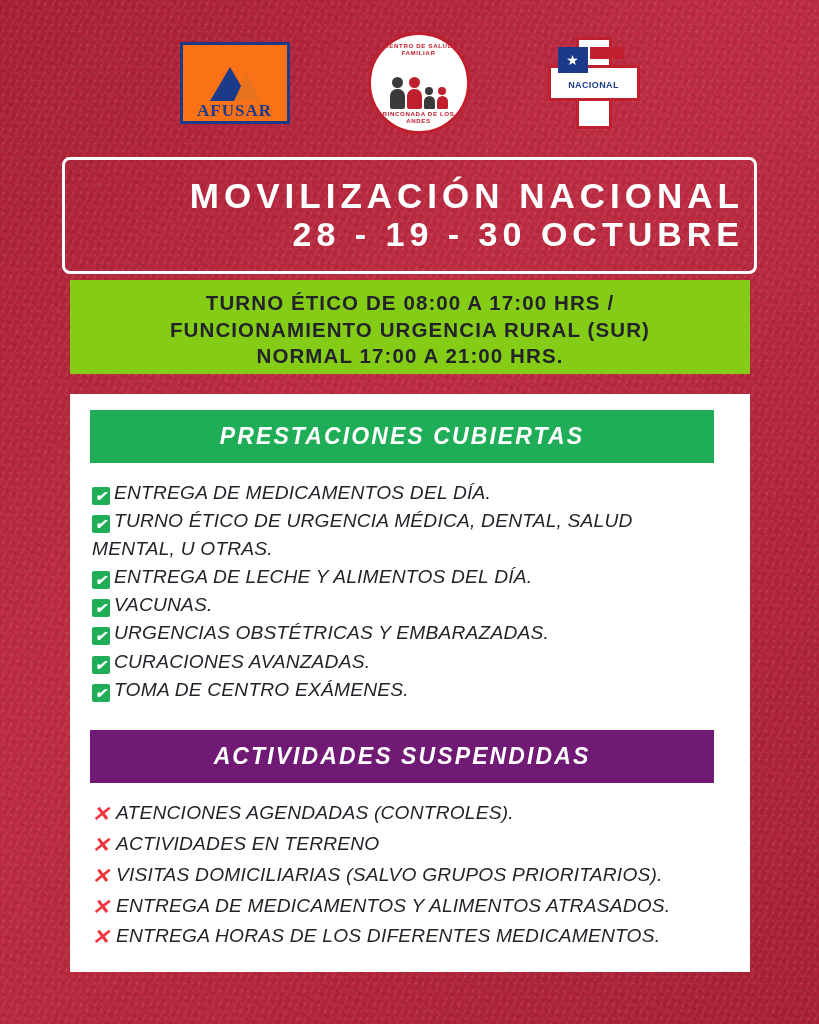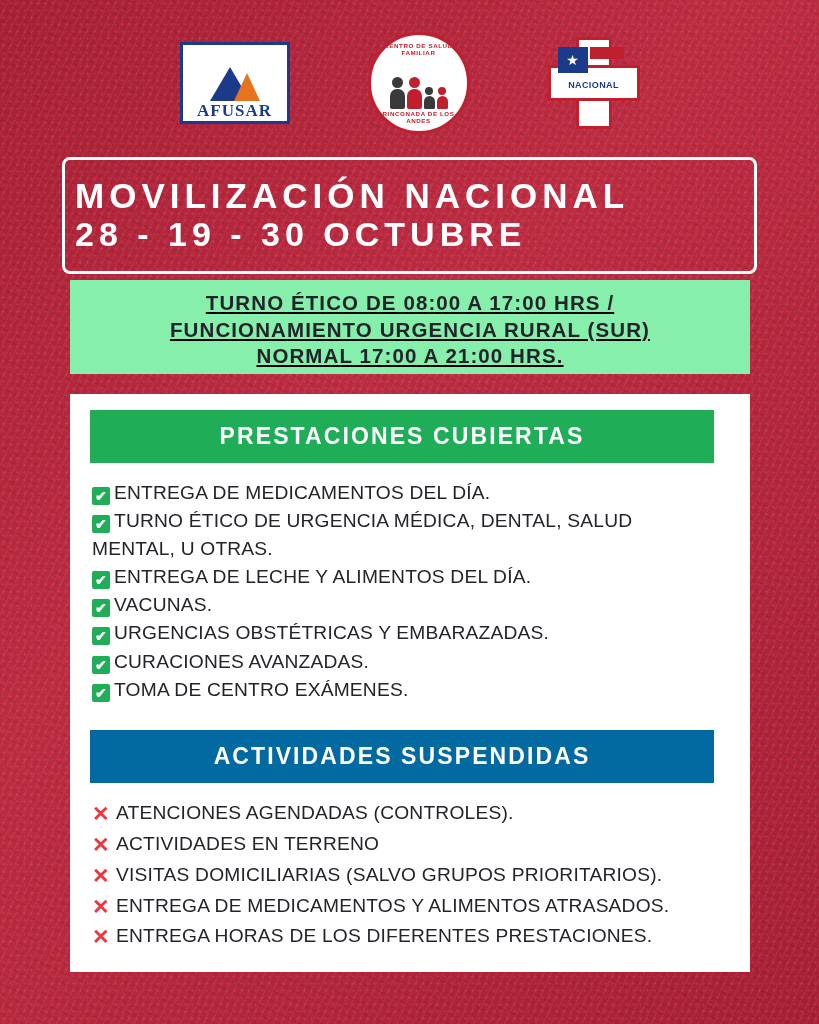--- a/index.html
+++ b/index.html
@@ -54,21 +54,21 @@
     display: flex;
     justify-content: center;
     align-items: center;
     gap: 78px;
   }
 
   
   .logo-afusar {
     width: 110px;
     height: 82px;
-    background: #ffffff;
+    background: #f97316;
     border: 3px solid #1b3a8a;
     box-sizing: border-box;
     display: flex;
     flex-direction: column;
     align-items: center;
     justify-content: center;
     padding-top: 20px;
   }
   .afusar-mark {
     position: relative;
@@ -199,21 +199,21 @@
   
   .title-box {
     position: absolute;
     left: 62px;
     top: 157px;
     width: 695px;
     box-sizing: border-box;
     border: 3px solid #ffffff;
     border-radius: 8px;
     padding: 16px 10px 18px;
-    text-align: left;
+    text-align: right;
   }
   .title-line1 {
     color: #ffffff;
     font-size: 35px;
     font-weight: bold;
     letter-spacing: 5px;
     line-height: 1.12;
     white-space: nowrap;
   }
   .title-line2 {
@@ -224,59 +224,59 @@
     line-height: 1.12;
     white-space: nowrap;
   }
 
   
   .schedule-box {
     position: absolute;
     left: 70px;
     top: 280px;
     width: 680px;
-    background: #86efac;
+    background: #84cc16;
     box-sizing: border-box;
     padding: 10px 12px 4px;
     text-align: center;
-    text-decoration: underline;
   }
   .schedule-line {
     color: #23242a;
     font-size: 20.5px;
     font-weight: bold;
     letter-spacing: 1.1px;
     line-height: 1.30;
     white-space: nowrap;
   }
 
   
   .panel {
     position: absolute;
     left: 70px;
     top: 394px;
     width: 680px;
     height: 578px;
     background: #ffffff;
     box-sizing: border-box;
     padding: 16px 16px 0 0;
+    font-style: italic;
   }
 
   .section-header {
     margin: 0 20px;
     text-align: center;
     padding: 13px 8px;
     color: #ffffff;
     font-size: 23px;
     font-weight: bold;
     letter-spacing: 2.1px;
   }
   .section-header.green { background: #1fae57; }
   .section-header.red {
-    background: #0369a1;
+    background: #701a75;
     margin-top: 0;
   }
 
   .list {
     margin: 0;
     padding: 14px 22px 0 22px;
     list-style: none;
   }
   .list li {
     display: block;
@@ -402,18 +402,18 @@
 
     <div class="spacer-green"></div>
 
     <div class="section-header red">ACTIVIDADES SUSPENDIDAS</div>
 
     <ul class="list suspended">
       <li><span class="mark cross">✕</span><span>ATENCIONES AGENDADAS (CONTROLES).</span></li>
       <li><span class="mark cross">✕</span><span>ACTIVIDADES EN TERRENO</span></li>
       <li><span class="mark cross">✕</span><span>VISITAS DOMICILIARIAS (SALVO GRUPOS PRIORITARIOS).</span></li>
       <li><span class="mark cross">✕</span><span>ENTREGA DE MEDICAMENTOS Y ALIMENTOS ATRASADOS.</span></li>
-      <li><span class="mark cross">✕</span><span>ENTREGA HORAS DE LOS DIFERENTES PRESTACIONES.</span></li>
+      <li><span class="mark cross">✕</span><span>ENTREGA HORAS DE LOS DIFERENTES MEDICAMENTOS.</span></li>
     </ul>
 
   </div>
 
 </div>
 
 </body></html>

